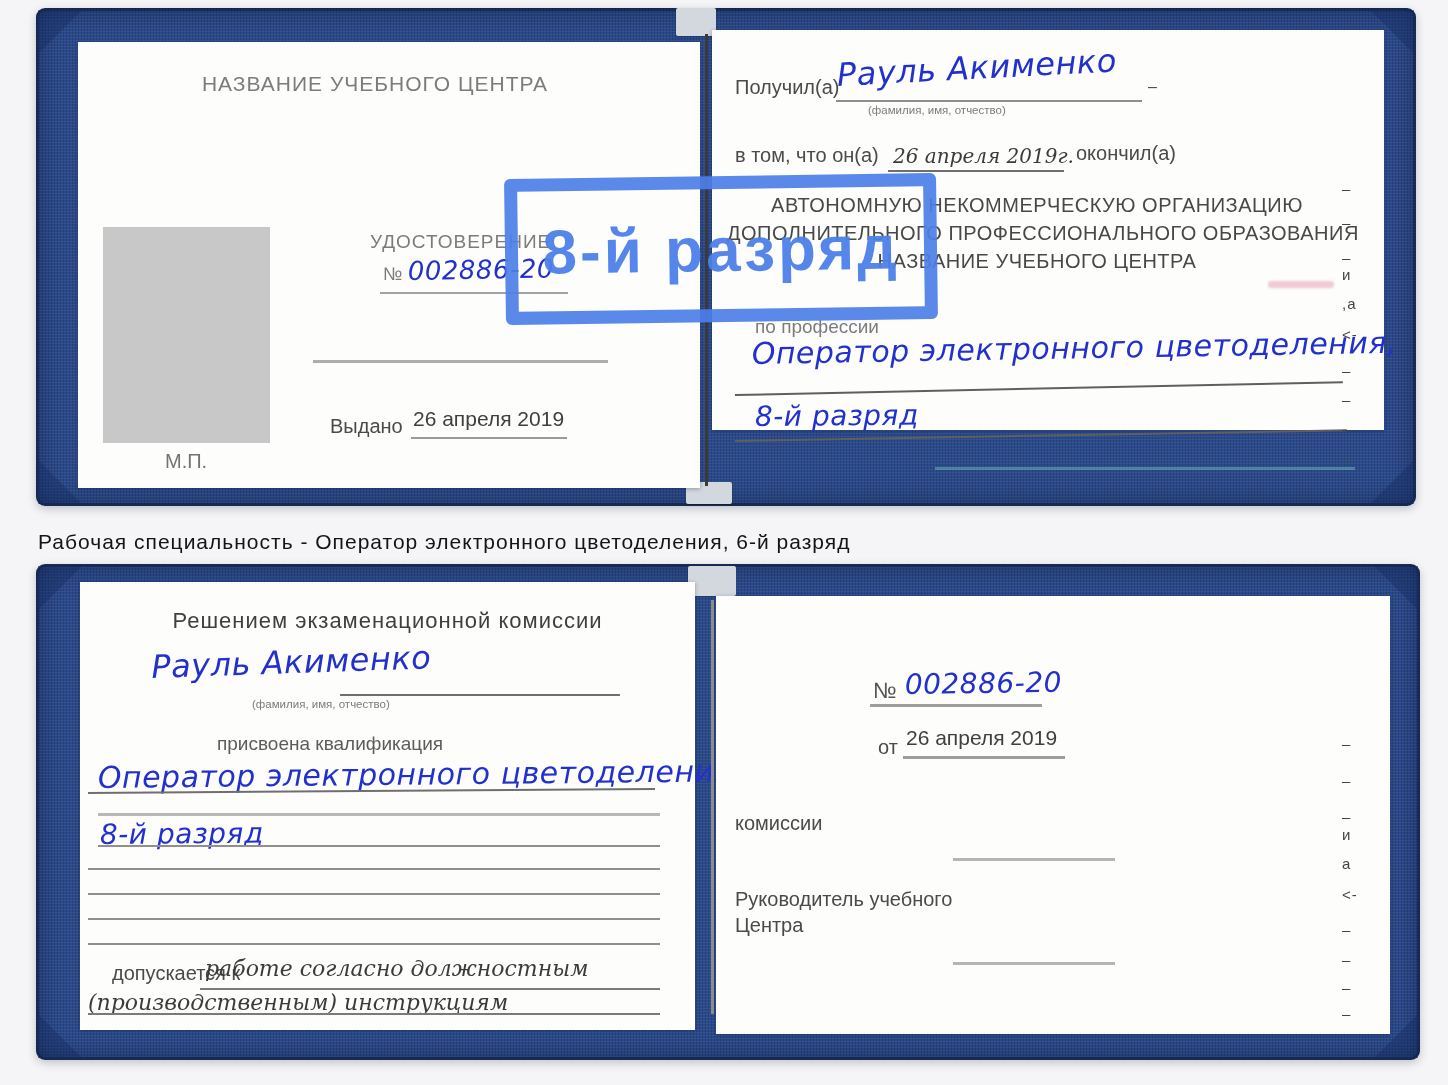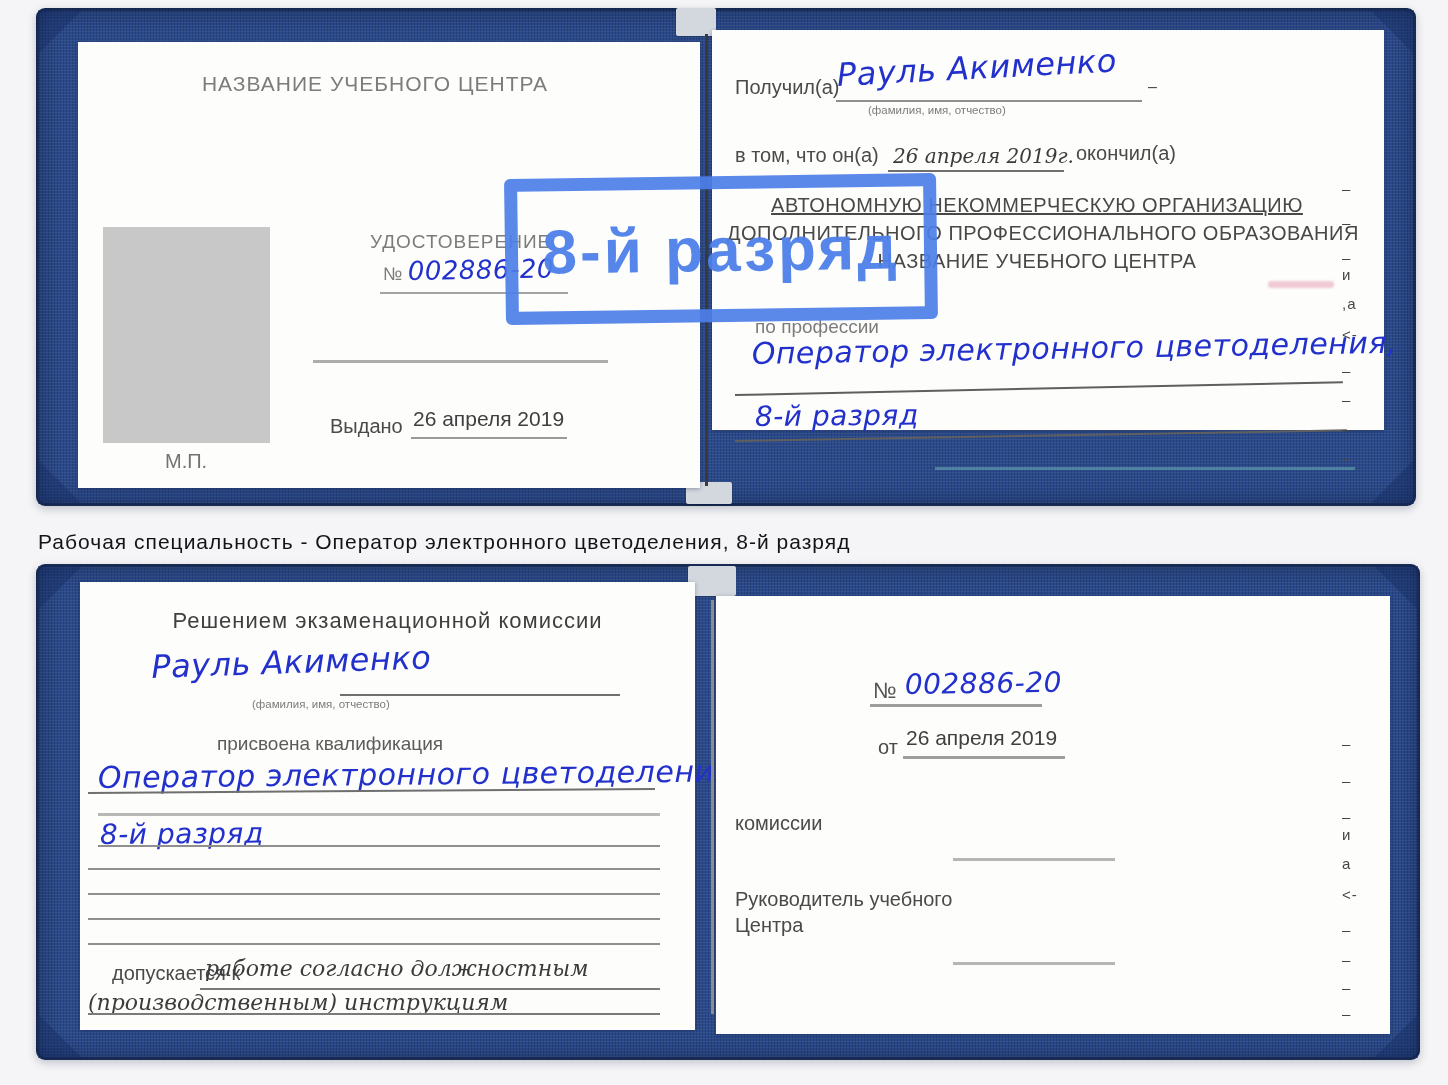--- a/index.html
+++ b/index.html
@@ -87,21 +87,21 @@
     <div class="hw" style="left:126px; top:26px; font-size:32px; transform:rotate(-3deg);">Рауль Акименко</div>
     <div class="ln" style="left:124px; top:70px; width:306px; background:#8f8f8f;"></div>
     <div class="lbl gray" style="left:156px; top:74px; font-size:11.5px;">(фамилия, имя, отчество)</div>
     <div class="lbl" style="left:436px; top:48px; font-size:16px;">–</div>
 
     <div class="lbl" style="left:23px; top:114px; font-size:20px;">в том, что он(а)</div>
     <div class="sit" style="left:181px; top:114px; font-size:20px;">26 апреля 2019г.</div>
     <div class="ln" style="left:176px; top:140px; width:176px; background:#6f6f6f;"></div>
     <div class="lbl" style="left:364px; top:112px; font-size:20px;">окончил(а)</div>
 
-    <div class="lbl" style="left:15px; top:164px; width:620px; text-align:center; font-size:20px; letter-spacing:.5px; color:#484848;text-decoration:underline;">АВТОНОМНУЮ НЕКОММЕРЧЕСКУЮ ОРГАНИЗАЦИЮ</div>
+    <div class="lbl" style="left:15px; top:164px; width:620px; text-align:center; font-size:20px; letter-spacing:.5px; color:#484848;">АВТОНОМНУЮ НЕКОММЕРЧЕСКУЮ ОРГАНИЗАЦИЮ</div>
     <div class="lbl" style="left:15px; top:192px; width:620px; text-align:center; font-size:20px; letter-spacing:.5px; color:#484848;">ДОПОЛНИТЕЛЬНОГО ПРОФЕССИОНАЛЬНОГО ОБРАЗОВАНИЯ</div>
     <div class="lbl" style="left:15px; top:220px; width:620px; text-align:center; font-size:20px; letter-spacing:.5px; color:#484848;">НАЗВАНИЕ УЧЕБНОГО ЦЕНТРА</div>
 
     <div class="smudge-pink" style="left:556px; top:251px; width:66px; height:7px;"></div>
 
     <div class="lbl gray" style="left:43px; top:286px; font-size:19px;">по профессии</div>
     <div class="hw" style="left:40px; top:306px; font-size:30px; transform:rotate(-1deg);">Оператор электронного цветоделения,</div>
     <div class="ln" style="left:23px; top:364px; width:608px; background:#5f5f5f; transform:rotate(-1.2deg);"></div>
     <div class="hw" style="left:43px; top:370px; font-size:28px; transform:rotate(-.5deg);">8-й разряд</div>
     <div class="ln" style="left:23px; top:410px; width:612px; background:#5f5f5f; transform:rotate(-1deg);"></div>
@@ -121,21 +121,21 @@
       <span style="top:273px">–</span>
     </div>
   </div>
 
   <div class="spine" style="left:705px; top:34px; height:452px; background:#3a3a3a;"></div>
 
   <div class="stamp">
     <span class="stamp-text">8-й разряд</span>
   </div>
 
-  <div class="caption">Рабочая специальность - Оператор электронного цветоделения, 8-й разряд</div>
+  <div class="caption">Рабочая специальность - Оператор электронного цветоделения, 6-й разряд</div>
 
   <div class="cover" style="left:36px; top:564px; width:1384px; height:496px;">
     <div class="fold tl"></div>
     <div class="fold tr"></div>
     <div class="fold bl"></div>
     <div class="fold br"></div>
   </div>
   <div class="tab" style="left:688px; top:566px; width:48px; height:30px;"></div>
 
   <div class="page" style="left:80px; top:582px; width:585px; height:448px;padding-left:30px;">

